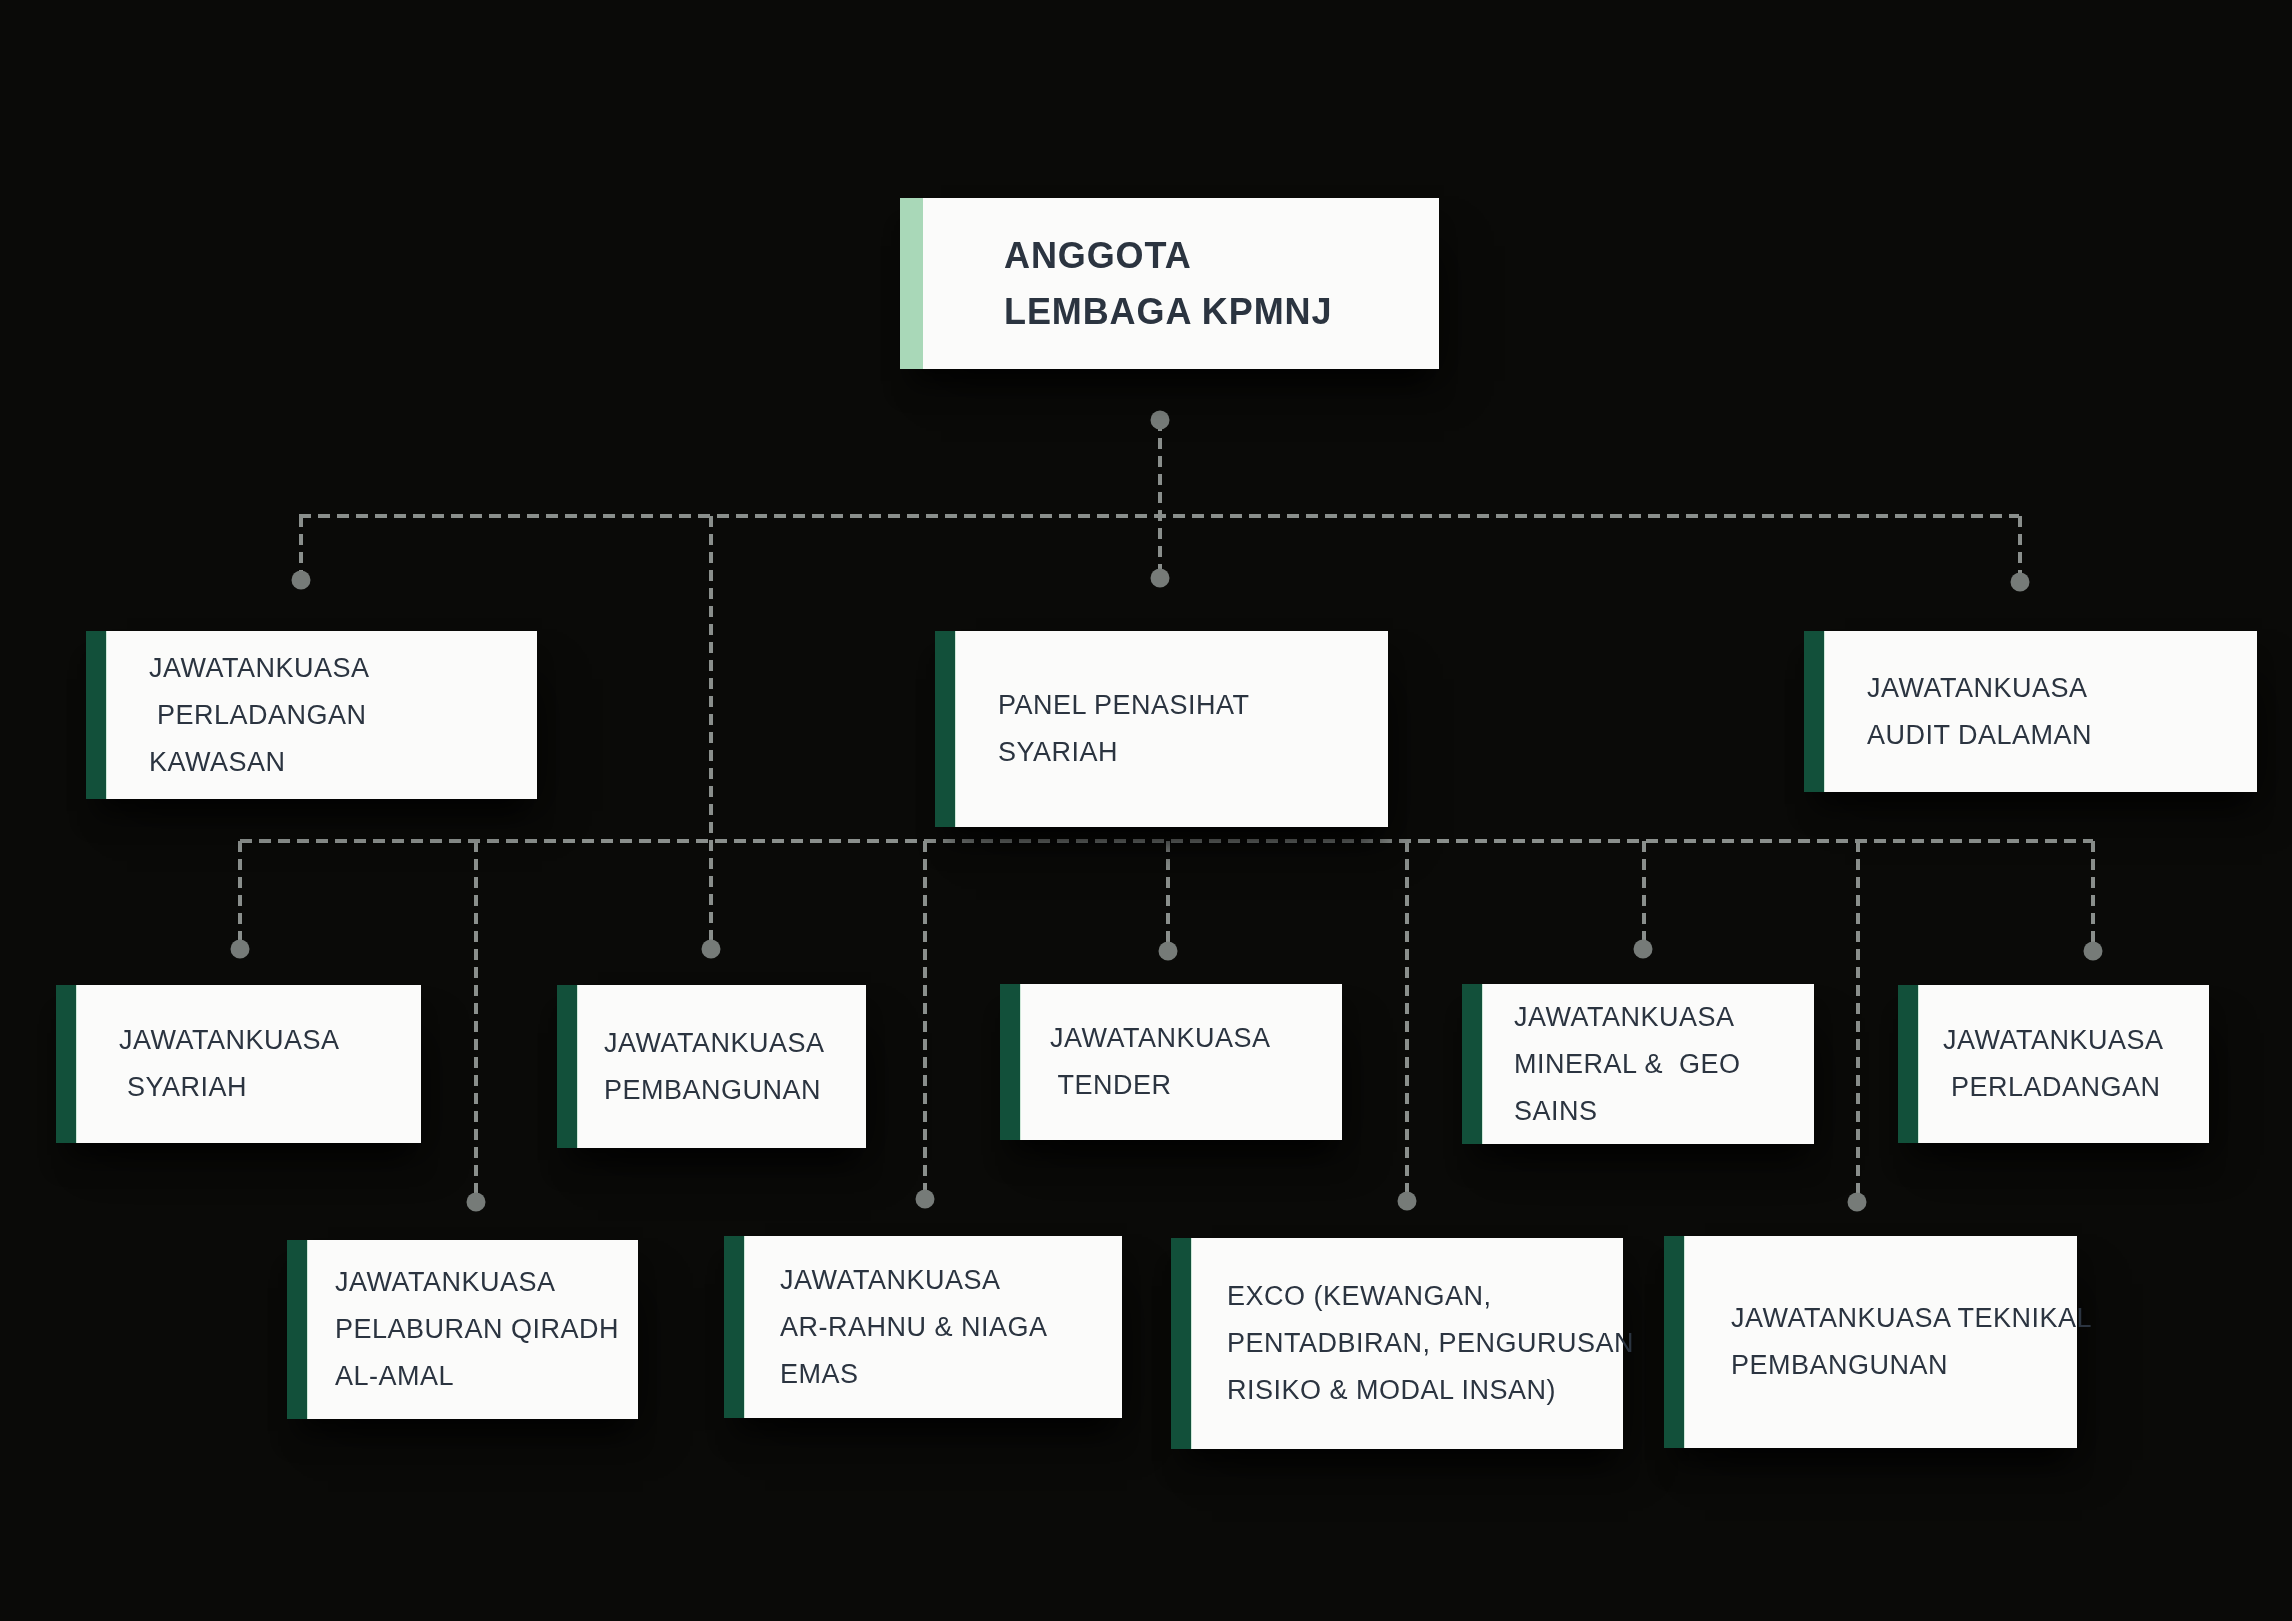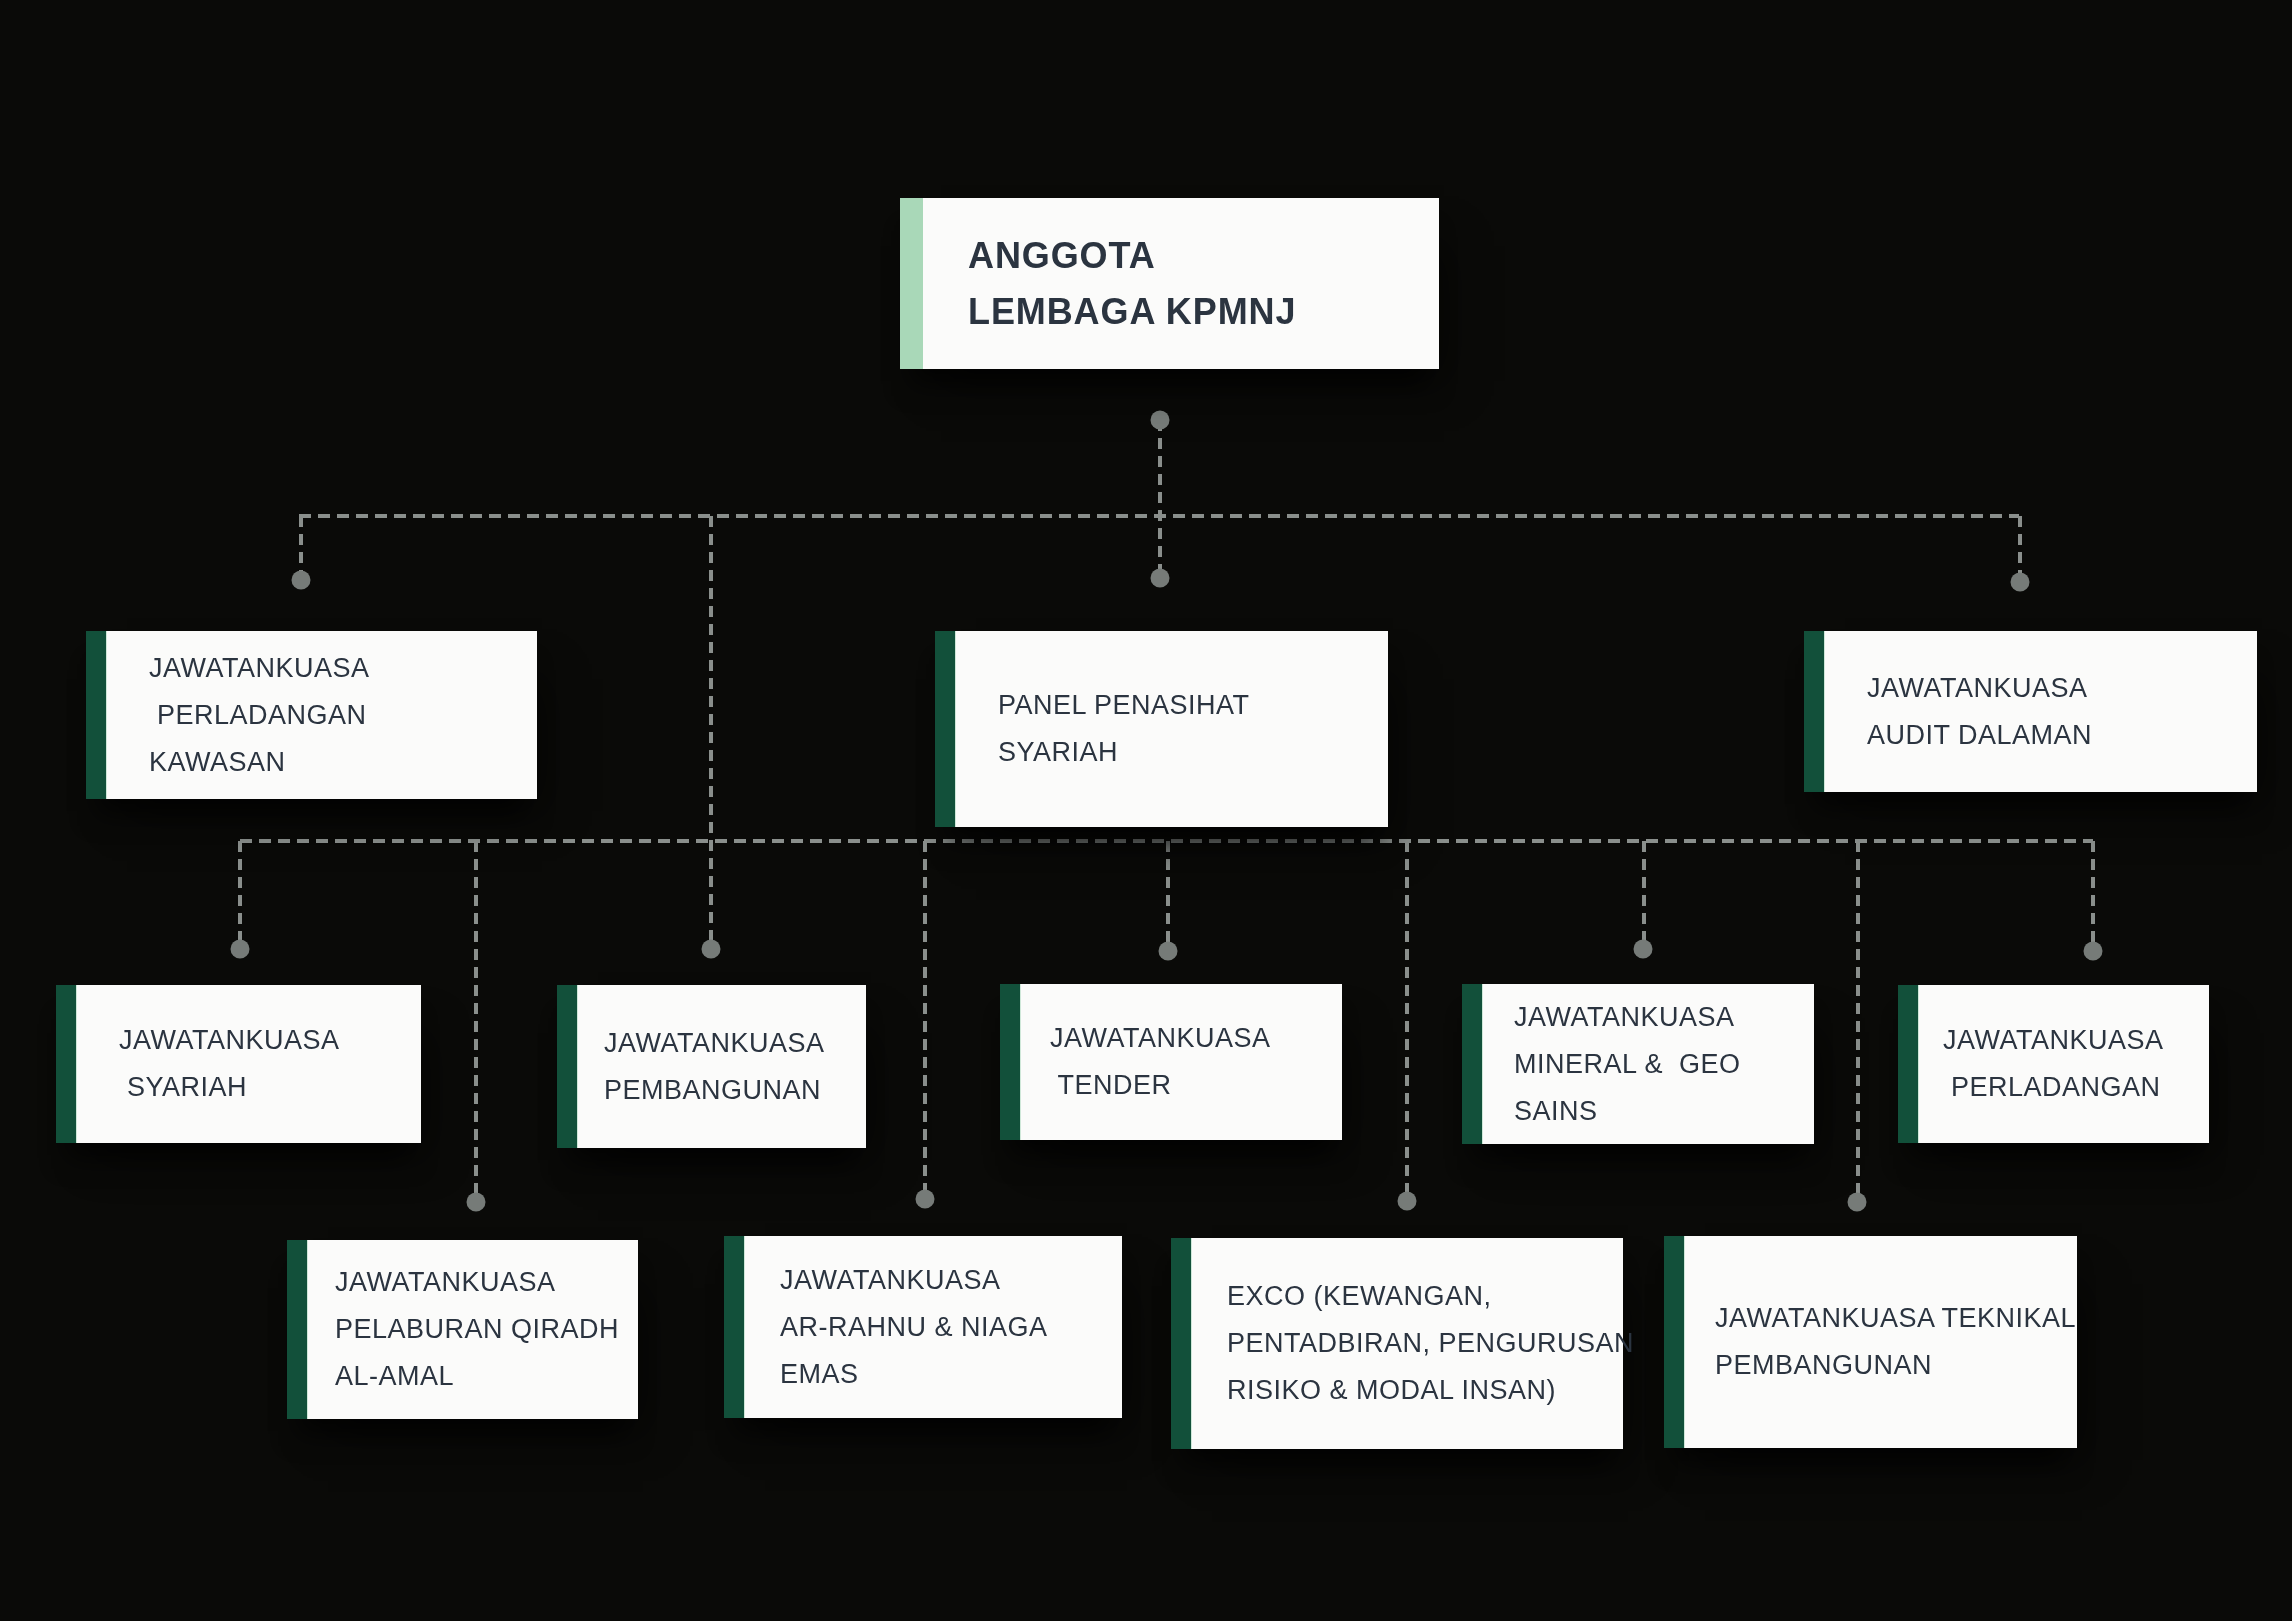--- a/index.html
+++ b/index.html
@@ -40,21 +40,21 @@
     font-size:27px;
     line-height:47px;
     letter-spacing:0.5px;
     font-weight:400;
   }
   .node.root .label{
     font-size:36px;
     line-height:56px;
     font-weight:700;
     letter-spacing:0.9px;
-    padding-left:68px;
+    padding-left:104px;
   }
   .line{white-space:pre;}
   .hline,.vline{position:absolute;}
   .hline{
     height:3.6px;
     background:repeating-linear-gradient(to right,var(--connector) 0 11.6px,transparent 11.6px 19px);
   }
   .vline{
     width:3.6px;
     background:repeating-linear-gradient(to bottom,var(--connector) 0 10.7px,transparent 10.7px 18px);
@@ -196,20 +196,20 @@
     <span class="bar"></span>
     <div class="label" style="padding-left:56px">
       <div class="line">EXCO (KEWANGAN,</div>
       <div class="line">PENTADBIRAN, PENGURUSAN</div>
       <div class="line">RISIKO &amp; MODAL INSAN)</div>
     </div>
   </div>
 
   <div class="node" style="left:1664px;top:1236px;width:413px;height:212px">
     <span class="bar"></span>
-    <div class="label" style="padding-left:51px">
+    <div class="label" style="padding-left:67px">
       <div class="line">JAWATANKUASA TEKNIKAL</div>
       <div class="line">PEMBANGUNAN</div>
     </div>
   </div>
 
 </div>
 
 
 </body></html>

